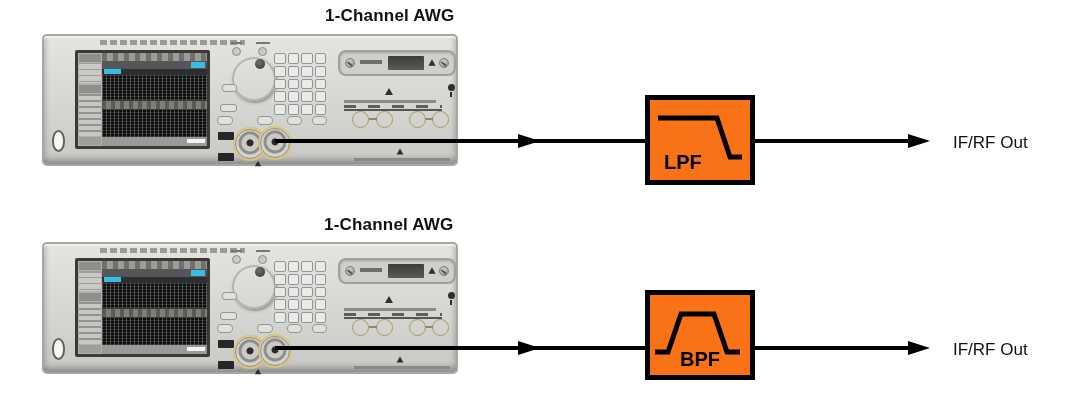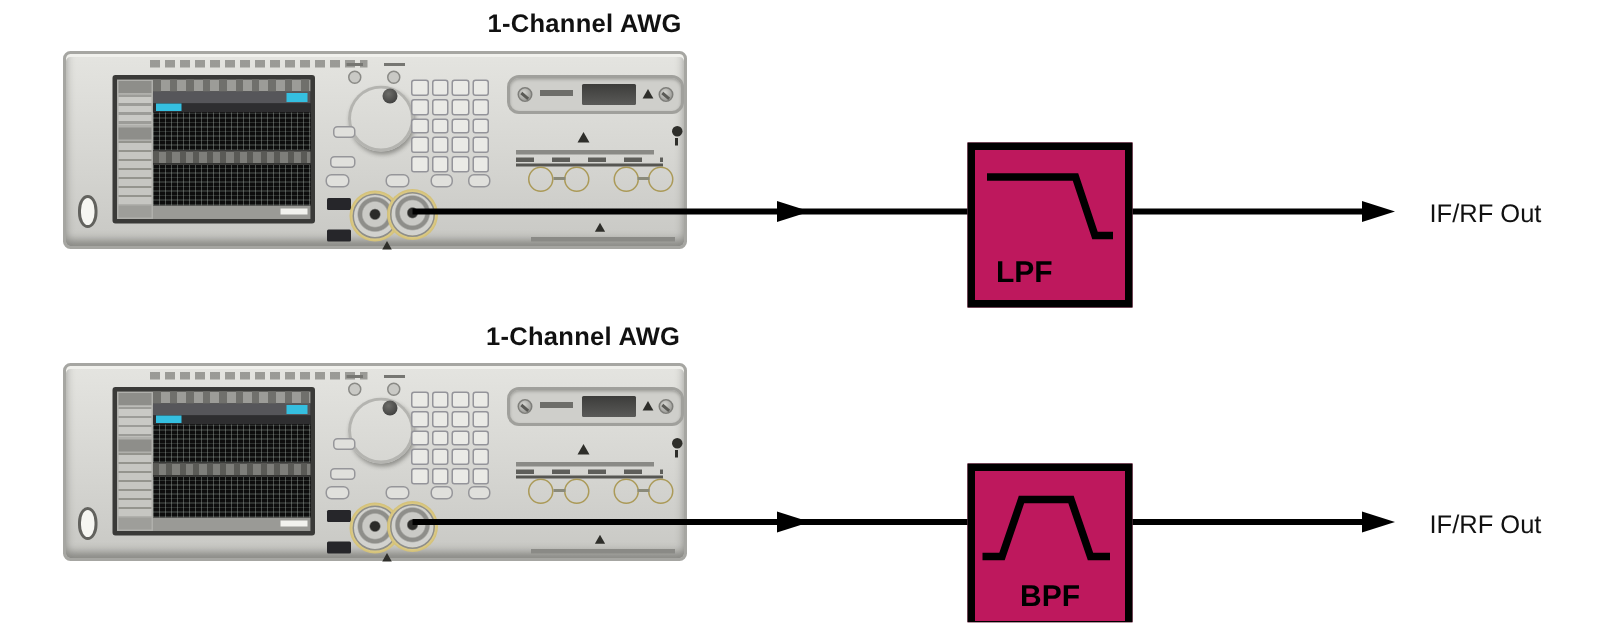--- a/index.html
+++ b/index.html
@@ -9,21 +9,21 @@
   
   .dev-label{position:absolute;font-size:17px;font-weight:bold;color:#111;letter-spacing:.2px;}
   .out-label{position:absolute;font-size:17px;font-weight:normal;color:#111;}
 
   
   .hline{position:absolute;height:4px;background:#000;z-index:6;}
   .ahead{position:absolute;width:0;height:0;border-top:7px solid transparent;
          border-bottom:7px solid transparent;border-left:22px solid #000;z-index:7;}
 
   
-  .fbox{position:absolute;width:110px;height:110px;border:5px solid #000;background:#be185d;
+  .fbox{position:absolute;width:110px;height:90px;border:5px solid #000;background:#f97316;
         box-sizing:border-box;z-index:5;}
   .fbox svg{position:absolute;left:0;top:0;}
   .flabel{position:absolute;font-weight:bold;font-size:20px;color:#000;line-height:1;}
   .flabel.lpf{left:14px;bottom:8px;}
   .flabel.bpf{left:50%;transform:translateX(-50%);bottom:6px;}
 
   
   .awg{position:absolute;width:416px;height:132px;box-sizing:border-box;
        background:linear-gradient(#e4e4e0,#d4d4d0 60%,#c8c8c4);
        border:2px solid #a6a6a2;border-radius:5px;
@@ -342,21 +342,21 @@
   <span class="bnc-sm bs4"></span>
   <span class="pair-link pl1"></span>
   <span class="pair-link pl2"></span>
   <span class="warn w-bot"></span>
   <span class="txt-line tl-bot"></span>
 </div>
 
   <div class="hline" style="left:275px;top:346px;width:370px;"></div>
   <div class="ahead" style="left:518px;top:341px;"></div>
 
-  <div class="fbox" style="left:645px;top:309px;">
+  <div class="fbox" style="left:645px;top:290px;">
     <svg width="100" height="80" viewBox="0 0 100 80">
       <polyline points="5,57 18,57 31,19 64,19 77,57 90,57" fill="none" stroke="#000" stroke-width="5"></polyline>
     </svg>
     <span class="flabel bpf">BPF</span>
   </div>
 
   <div class="hline" style="left:755px;top:346px;width:157px;"></div>
   <div class="ahead" style="left:908px;top:341px;"></div>
 
   <div class="out-label" style="left:953px;top:340px;">IF/RF Out</div>

